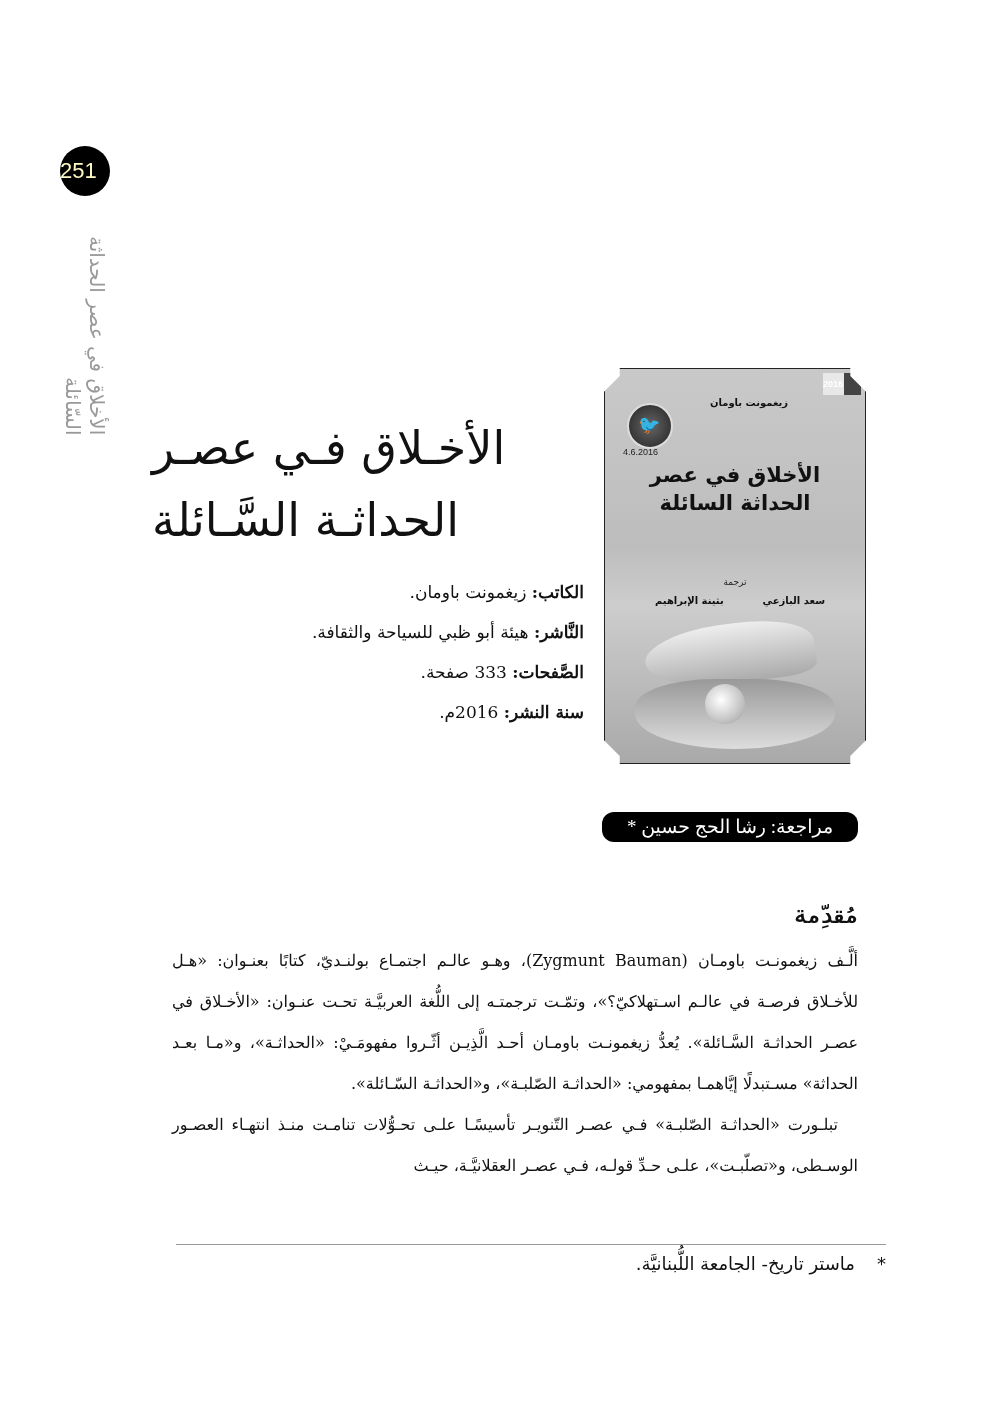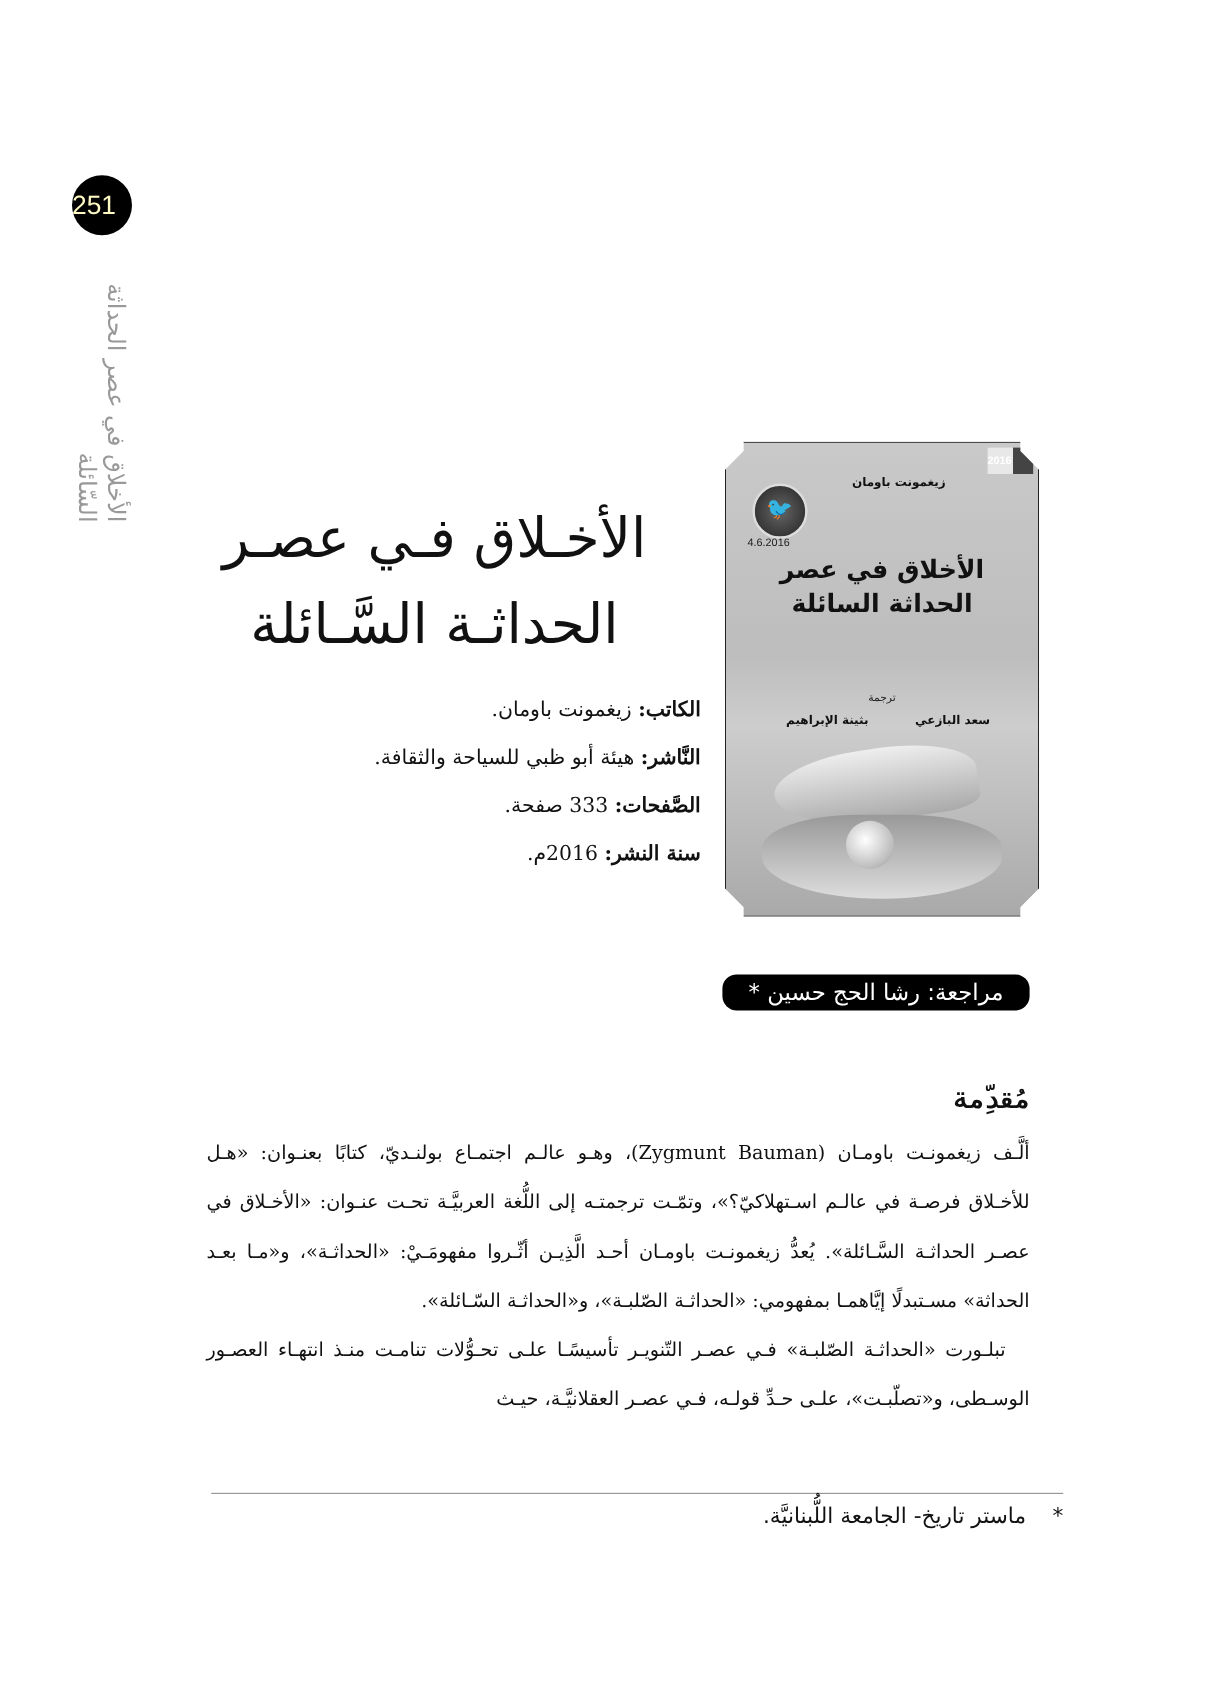--- a/index.html
+++ b/index.html
@@ -12,21 +12,21 @@
       background:#000; color:#fef9c3; font-size:22px; line-height:50px; 
       font-family:"Liberation Sans", sans-serif;
     }
     .running-head {
       position:absolute; left:58px; top:205px; width:54px; height:230px;
       writing-mode:vertical-rl; direction:rtl; color:#999; font-size:20px;
       display:flex; align-items:center; justify-content:flex-start;
       font-family:"DejaVu Sans", sans-serif;
     }
     .title {
-      position:absolute; right:432px; top:412px; width:420px; direction:rtl; text-align:center;
+      position:absolute; right:432px; top:412px; width:420px; direction:rtl; text-align:left;
       font-size:46px; line-height:72px; font-weight:normal; color:#111; margin:0;
       font-family:"DejaVu Sans", sans-serif;
     }
     .meta {
       position:absolute; right:420px; top:572px; width:320px; direction:rtl; text-align:right;
       font-size:17px; line-height:40px; font-family:"DejaVu Serif", serif;
     }
     .meta .row { white-space:nowrap; }
     .meta .lbl { font-weight:bold;margin-top:28px; }
     .cover {
@@ -41,21 +41,21 @@
     .cover-logo { position:absolute; top:4px; right:4px; width:38px; height:22px; background:linear-gradient(90deg,#e8e8e8 55%,#444 55%); color:#fff; font-size:9px; line-height:22px; padding-right:2px; box-sizing:border-box; font-family:"Liberation Sans", sans-serif; font-weight:bold; }
     .cover-title { position:absolute; top:92px; left:0; right:0; text-align:center; direction:rtl; font-size:21px; font-weight:bold; line-height:28px; color:#111; }
     .cover-trans-label { position:absolute; top:208px; left:0; right:0; text-align:center; font-size:9px; direction:rtl; color:#222; }
     .cover-translators { position:absolute; top:226px; left:50px; right:40px; display:flex; justify-content:space-between; direction:rtl; font-size:10px; font-weight:bold; color:#111; }
     .shell { position:absolute; left:30px; top:255px; width:200px; height:120px; }
     .shell-top { position:absolute; left:10px; top:0; width:170px; height:60px; border-radius:50% 50% 20% 60%; background:linear-gradient(#eee,#aaa); transform:rotate(-8deg); }
     .shell-bottom { position:absolute; left:0; top:55px; width:200px; height:70px; border-radius:40% 40% 50% 50%; background:linear-gradient(#999,#ddd); }
     .pearl { position:absolute; left:70px; top:60px; width:40px; height:40px; border-radius:50%; background:radial-gradient(circle at 40% 40%,#fff,#bbb 70%,#888); }
     .reviewer {
       position:absolute; left:602px; top:812px; width:256px; height:30px; border-radius:12px;
-      background:#000; color:#fff; direction:rtl; text-align:center; font-size:19px; line-height:30px;
+      background:#000; color:#fff; direction:rtl; text-align:center; font-size:19px; line-height:30px;font-family:Liberation Serif, serif;
     }
     .section-heading {
       position:absolute; right:146px; top:904px; direction:rtl; font-size:21px; font-weight:bold;
       font-family:Liberation Mono, monospace; margin:0;
     }
     .body-text {
       position:absolute; left:172px; top:940px; width:686px; direction:rtl;
       font-family:"DejaVu Serif", serif; font-size:16px; line-height:41px; text-align:justify;
       text-align-last:right;
     }

